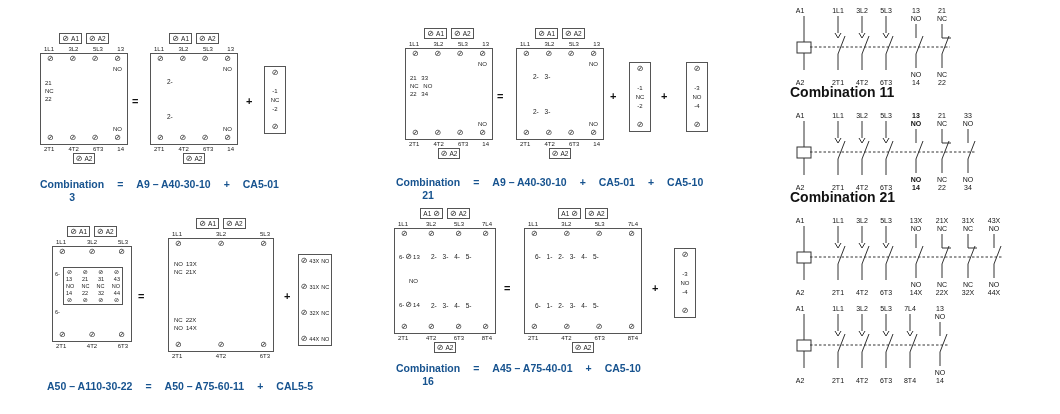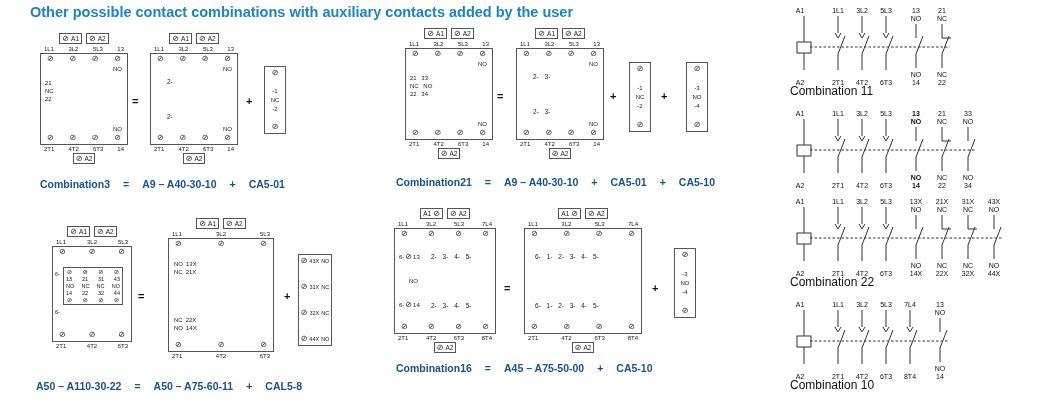--- a/index.html
+++ b/index.html
@@ -29,31 +29,30 @@
   .sgrp{position:absolute;left:5px;display:flex;flex-direction:column;gap:2px;font-size:6px}
   .sgrp .pair{display:flex;gap:3px}
   .lcol{position:absolute;left:4px;top:24px;bottom:24px;display:flex;flex-direction:column;justify-content:space-between;font-size:6px}
   .lcol .r{display:flex;align-items:center;gap:1px}
   .lcol .mid{margin-left:10px}
   .aux{position:absolute;border:1px solid #555;display:flex;flex-direction:column;align-items:center;justify-content:space-between;padding:2px 0;font-size:6px;background:#fff}
   .auxrows{display:flex;flex-direction:column;align-items:center;gap:3px}
   .cal .calrow{display:flex;align-items:center;gap:2px;font-size:5.5px}
   .op{position:absolute;font-weight:bold;font-size:11px;color:#111}
   .cap{position:absolute;display:flex;align-items:flex-start;gap:13px;font-weight:bold;font-size:10.5px;color:#17538f;white-space:nowrap}
-  .cap .stack{display:flex;flex-direction:row;align-items:center;line-height:1.2}
+  .cap .stack{display:flex;flex-direction:column;align-items:center;line-height:1.2}
   .schcol{position:absolute;left:788px;top:2px;width:272px}
   .schblock svg{display:block}
-  .schcap{font-weight:normal;font-size:12px;color:#111;margin:-6px 6px 7px 2px}
+  .schcap{font-weight:bold;font-size:14px;color:#111;margin:-6px 6px 7px 2px}
 </style>
 </head>
 <body>
 
 <div class="stage">
 
-  <div class="title">Other possible contact combinations with auxiliary contacts added by the user</div>
 
   <div class="device" style="left:40px;top:33px;width:88px">
     <div class="trow">
       <span class="tbox">
           <span class="screw">⊘</span>
           <span>A1</span>
         </span>
       <span class="tbox">
           <span class="screw">⊘</span>
           <span>A2</span>
@@ -462,26 +461,26 @@
         <span>32X</span>
         <span>NC</span>
       </span>
     <span class="calrow">
         <span class="screw">⊘</span>
         <span>44X</span>
         <span>NO</span>
       </span>
   </div>
 
-  <div class="cap" style="left:36px;top:380px">
+  <div class="cap" style="left:47px;top:380px">
     <span>A50 – A110-30-22</span>
     <span>=</span>
     <span>A50 – A75-60-11</span>
     <span>+</span>
-    <span>CAL5-8</span>
+    <span>CAL5-5</span>
   </div>
 
   <div class="device" style="left:394px;top:208px;width:102px">
     <div class="trow">
       <span class="tbox">
           <span>A1</span>
           <span class="screw">⊘</span>
         </span>
       <span class="tbox">
           <span class="screw">⊘</span>
@@ -601,21 +600,21 @@
       </span>
     <span class="screw">⊘</span>
   </div>
 
   <div class="cap" style="left:396px;top:362px">
     <span class="stack">
         <span>Combination</span>
         <span>16</span>
       </span>
     <span>=</span>
-    <span>A45 – A75-50-00</span>
+    <span>A45 – A75-40-01</span>
     <span>+</span>
     <span>CA5-10</span>
   </div>
 
   <div class="schcol">
     <div class="schblock">
       <svg width="260" height="88" viewBox="0 0 260 88">
           <text x="12" y="11" text-anchor="middle" font-size="7" fill="#111" font-weight="normal">A1</text>
           <text x="12" y="83" text-anchor="middle" font-size="7" fill="#111" font-weight="normal">A2</text>
           <line x1="16" y1="14" x2="16" y2="40" stroke="#333" stroke-width="1"></line>
@@ -706,20 +705,21 @@
           <line x1="154" y1="52" x2="154" y2="66" stroke="#333" stroke-width="1"></line>
           <text x="180" y="11" text-anchor="middle" font-size="7" fill="#111" font-weight="normal">33</text>
           <text x="180" y="19" text-anchor="middle" font-size="7" fill="#111" font-weight="normal">NO</text>
           <text x="180" y="75" text-anchor="middle" font-size="7" fill="#111" font-weight="normal">NO</text>
           <text x="180" y="83" text-anchor="middle" font-size="7" fill="#111" font-weight="normal">34</text>
           <line x1="180" y1="22" x2="180" y2="36" stroke="#333" stroke-width="1"></line>
           <line x1="180" y1="52" x2="187" y2="34" stroke="#333" stroke-width="1"></line>
           <line x1="180" y1="52" x2="180" y2="66" stroke="#333" stroke-width="1"></line>
           <line x1="22" y1="45" x2="188" y2="45" stroke="#333" stroke-width="1" stroke-dasharray="2.5 2"></line>
         </svg>
+      <div class="schcap">Combination 21</div>
     </div>
     <div class="schblock">
       <svg width="260" height="88" viewBox="0 0 260 88">
           <text x="12" y="11" text-anchor="middle" font-size="7" fill="#111" font-weight="normal">A1</text>
           <text x="12" y="83" text-anchor="middle" font-size="7" fill="#111" font-weight="normal">A2</text>
           <line x1="16" y1="14" x2="16" y2="40" stroke="#333" stroke-width="1"></line>
           <rect x="9" y="40" width="14" height="11" fill="none" stroke="#333" stroke-width="1"></rect>
           <line x1="16" y1="51" x2="16" y2="68" stroke="#333" stroke-width="1"></line>
           <text x="50" y="11" text-anchor="middle" font-size="7" fill="#111" font-weight="normal">1L1</text>
           <text x="50" y="83" text-anchor="middle" font-size="7" fill="#111" font-weight="normal">2T1</text>
@@ -767,21 +767,20 @@
           <line x1="180" y1="52" x2="180" y2="66" stroke="#333" stroke-width="1"></line>
           <text x="206" y="11" text-anchor="middle" font-size="7" fill="#111" font-weight="normal">43X</text>
           <text x="206" y="19" text-anchor="middle" font-size="7" fill="#111" font-weight="normal">NO</text>
           <text x="206" y="75" text-anchor="middle" font-size="7" fill="#111" font-weight="normal">NO</text>
           <text x="206" y="83" text-anchor="middle" font-size="7" fill="#111" font-weight="normal">44X</text>
           <line x1="206" y1="22" x2="206" y2="36" stroke="#333" stroke-width="1"></line>
           <line x1="206" y1="52" x2="213" y2="34" stroke="#333" stroke-width="1"></line>
           <line x1="206" y1="52" x2="206" y2="66" stroke="#333" stroke-width="1"></line>
           <line x1="22" y1="45" x2="214" y2="45" stroke="#333" stroke-width="1" stroke-dasharray="2.5 2"></line>
         </svg>
-      <div class="schcap">Combination 22</div>
     </div>
     <div class="schblock">
       <svg width="260" height="88" viewBox="0 0 260 88">
           <text x="12" y="11" text-anchor="middle" font-size="7" fill="#111" font-weight="normal">A1</text>
           <text x="12" y="83" text-anchor="middle" font-size="7" fill="#111" font-weight="normal">A2</text>
           <line x1="16" y1="14" x2="16" y2="40" stroke="#333" stroke-width="1"></line>
           <rect x="9" y="40" width="14" height="11" fill="none" stroke="#333" stroke-width="1"></rect>
           <line x1="16" y1="51" x2="16" y2="68" stroke="#333" stroke-width="1"></line>
           <text x="50" y="11" text-anchor="middle" font-size="7" fill="#111" font-weight="normal">1L1</text>
           <text x="50" y="83" text-anchor="middle" font-size="7" fill="#111" font-weight="normal">2T1</text>
@@ -813,17 +812,16 @@
           <line x1="122" y1="52" x2="122" y2="68" stroke="#333" stroke-width="1"></line>
           <text x="152" y="11" text-anchor="middle" font-size="7" fill="#111" font-weight="normal">13</text>
           <text x="152" y="19" text-anchor="middle" font-size="7" fill="#111" font-weight="normal">NO</text>
           <text x="152" y="75" text-anchor="middle" font-size="7" fill="#111" font-weight="normal">NO</text>
           <text x="152" y="83" text-anchor="middle" font-size="7" fill="#111" font-weight="normal">14</text>
           <line x1="152" y1="22" x2="152" y2="36" stroke="#333" stroke-width="1"></line>
           <line x1="152" y1="52" x2="159" y2="34" stroke="#333" stroke-width="1"></line>
           <line x1="152" y1="52" x2="152" y2="66" stroke="#333" stroke-width="1"></line>
           <line x1="22" y1="45" x2="160" y2="45" stroke="#333" stroke-width="1" stroke-dasharray="2.5 2"></line>
         </svg>
-      <div class="schcap">Combination 10</div>
     </div>
   </div>
 
 </div>
 
 </body></html>

